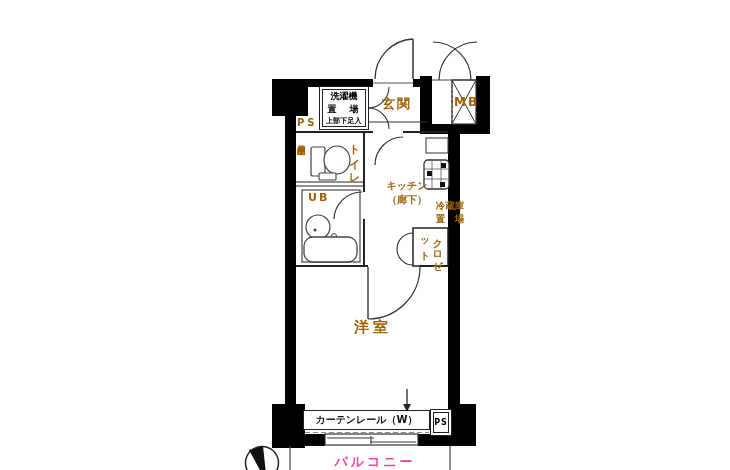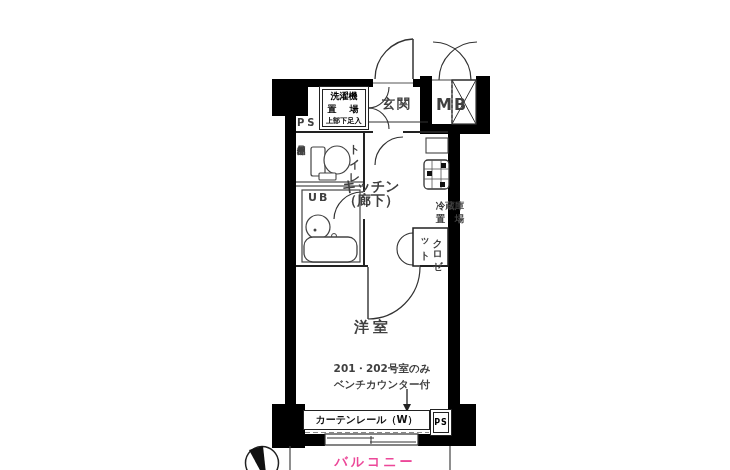--- a/index.html
+++ b/index.html
@@ -3,21 +3,21 @@
 <meta charset="utf-8">
 <style>
   html,body{margin:0;padding:0;background:#fff;}
   .stage{
     position:relative;width:730px;height:470px;background:#ffffff;
     font-family:"DejaVu Sans",sans-serif;overflow:hidden;margin-top:36px;
   }
   .wall{position:absolute;background:#000;z-index:2;}
   svg.lines{position:absolute;left:0;top:0;z-index:3;pointer-events:none;}
   .lbl{
-    position:absolute;color:#404040;font-weight:600;line-height:1.25;
+    position:absolute;color:#a16207;font-weight:600;line-height:1.25;
     white-space:nowrap;z-index:5;
   }
   .center{text-align:center;}
   .vert{
     writing-mode:vertical-rl;text-orientation:upright;
     white-space:normal;letter-spacing:1px;
   }
   .box{position:absolute;border:1px solid #222;background:#fff;z-index:4;}
   .box-inner{position:absolute;left:2px;top:2px;right:2px;bottom:2px;border:1px solid #222;
     display:flex;flex-direction:column;align-items:center;justify-content:center;}
@@ -129,34 +129,30 @@
   </div>
 
   <div class="box" style="left:430px;top:373px;width:20px;height:25px;">
     <div class="box-inner">
       <span style="font-size:8px;font-weight:700;letter-spacing:1px;">PS</span>
     </div>
   </div>
 
   <div class="lbl" style="left:297px;top:81px;font-size:10px;letter-spacing:3px;">PS</div>
   <div class="lbl" style="left:382px;top:60px;font-size:13px;letter-spacing:2px;">玄関</div>
-  <div class="lbl" style="left:436px;top:59px;font-size:16px;letter-spacing:2px;">MB</div>
+  <div class="lbl" style="left:454px;top:59px;font-size:12px;letter-spacing:2px;">MB</div>
   <div class="lbl vert" style="left:296px;top:103px;height:62px;font-size:8.5px;letter-spacing:0;">上部吊戸棚</div>
   <div class="lbl vert" style="left:347px;top:100px;height:48px;font-size:11px;letter-spacing:2px;">トイレ</div>
   <div class="lbl" style="left:308px;top:155px;font-size:11px;letter-spacing:2px;">UB</div>
-  <div class="lbl center" style="left:336px;top:143px;width:70px;font-size:14px;line-height:14px;">
+  <div class="lbl center" style="left:372px;top:143px;width:70px;font-size:10px;line-height:14px;">
     <div>キッチン</div>
     <div>（廊下）</div>
   </div>
   <div class="lbl center" style="left:432px;top:163px;width:36px;font-size:9.5px;line-height:13px;">
     <div>冷蔵庫</div>
     <div>置　場</div>
   </div>
   <div class="lbl vert" style="left:417px;top:196px;height:40px;width:26px;font-size:10px;letter-spacing:0;">クロゼット</div>
   <div class="lbl" style="left:354px;top:282px;font-size:15px;letter-spacing:4px;">洋室</div>
-  <div class="lbl center" style="left:320px;top:325px;width:124px;font-size:10.5px;line-height:15.5px;">
-    <div>201・202号室のみ</div>
-    <div>ベンチカウンター付</div>
-  </div>
   <div class="lbl center" style="left:330px;top:418px;width:90px;font-size:13px;letter-spacing:3px;color:#ec4899;">バルコニー</div>
   <div class="lbl" style="left:253px;top:437px;font-size:11px;font-weight:700;">N</div>
 
 </div>
 
 </body></html>

